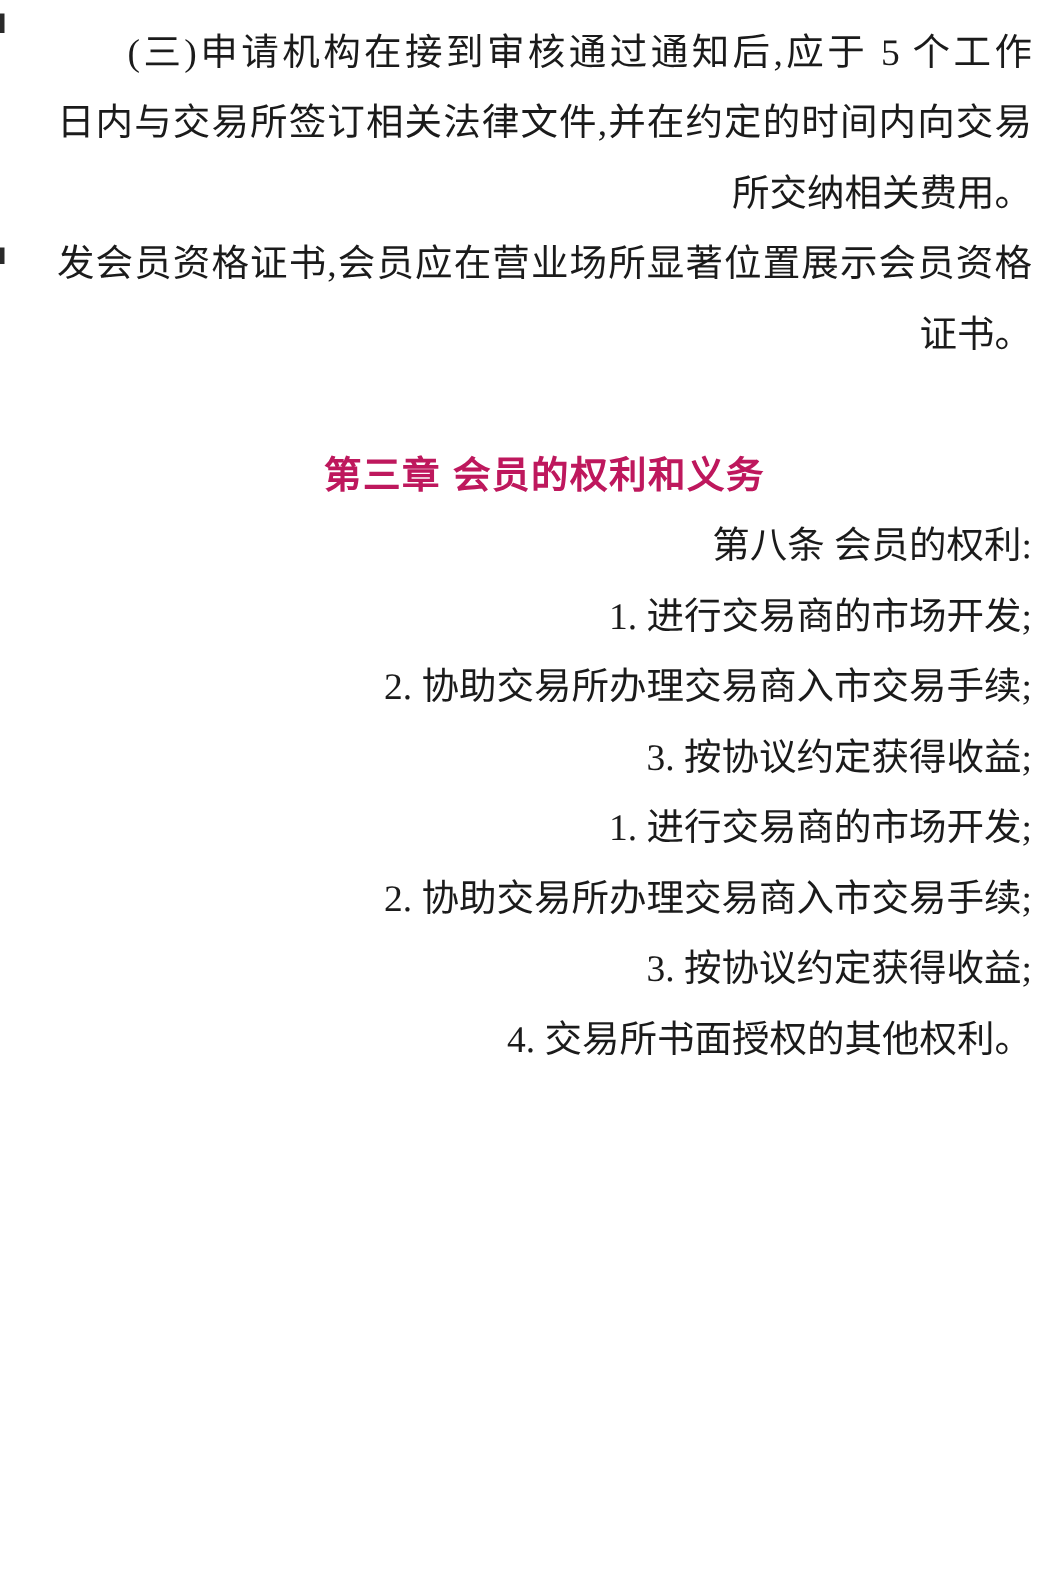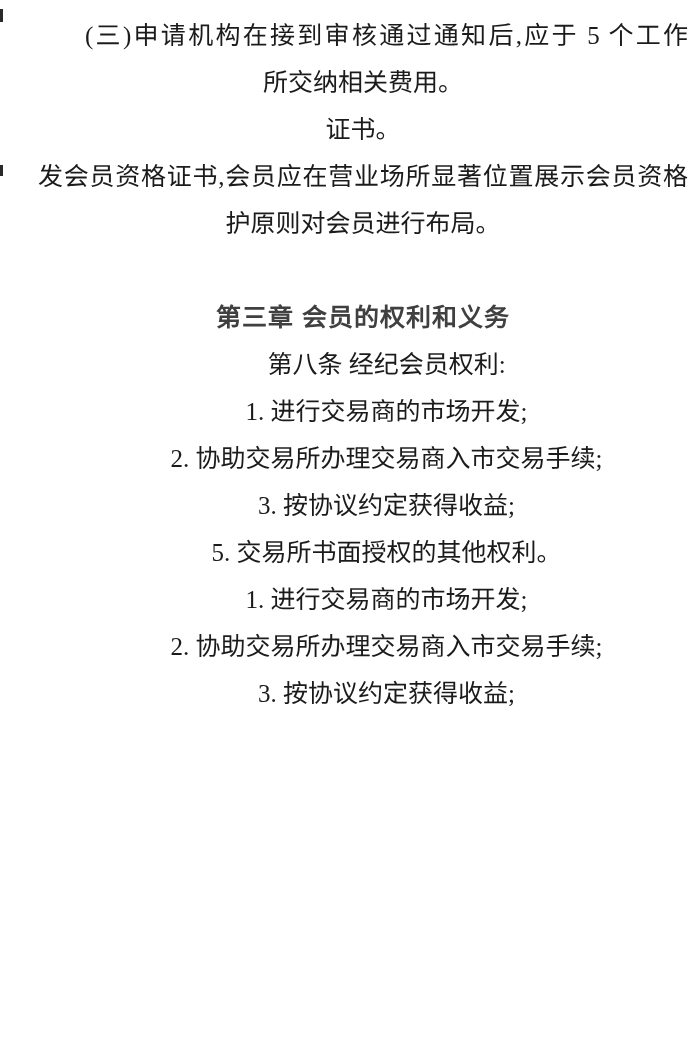--- a/index.html
+++ b/index.html
@@ -17,40 +17,40 @@
     overflow: hidden;
     color: #1b1b1b;
     font-family: "Liberation Serif", "DejaVu Serif", serif;
     font-size: 25px;
     line-height: 47px;
   }
   .ln {
     margin: 0;
     height: 47px;
     white-space: pre-wrap;
-    text-align: center;
+    text-align: right;
   }
   
   .stretch {
     text-align: justify;
     text-align-last: justify;
   }
   
   .indent {
     text-indent: 47px;
   }
   .chapter {
     margin: 0;
     height: 47px;
     line-height: 47px;
     text-align: center;
     font-family: "Liberation Sans", "DejaVu Sans", sans-serif;
     font-weight: 700;
     font-size: 25px;
-    color: #404040;
+    color: #be185d;
     letter-spacing: 1px;
   }
   .spacer {
     height: 47px;
   }
   .artifact {
     position: absolute;
     left: 0;
     width: 3px;
     background: #2a2a2a;
@@ -60,35 +60,35 @@
 </style>
 </head>
 <body>
 
 <main class="page">
 
   <span class="artifact a1"></span>
   <span class="artifact a2"></span>
 
   <p class="ln indent stretch">(三)申请机构在接到审核通过通知后,应于 5 个工作</p>
+  <p class="ln stretch">日内与交易所签订相关法律文件,并在约定的时间内向交易</p>
   <p class="ln">所交纳相关费用。</p>
 
+  <p class="ln stretch">发会员资格证书,会员应在营业场所显著位置展示会员资格</p>
   <p class="ln">证书。</p>
-  <p class="ln stretch">发会员资格证书,会员应在营业场所显著位置展示会员资格</p>
 
-  <p class="ln">护原则对会员进行布局。</p>
 
   <div class="spacer"></div>
 
   <h2 class="chapter">第三章 会员的权利和义务</h2>
 
-  <p class="ln indent">第八条 经纪会员权利:</p>
-
-  <p class="ln indent">1. 进行交易商的市场开发;</p>
-  <p class="ln indent">2. 协助交易所办理交易商入市交易手续;</p>
-  <p class="ln indent">3. 按协议约定获得收益;</p>
-  <p class="ln indent">5. 交易所书面授权的其他权利。</p>
+  <p class="ln indent">第八条 会员的权利:</p>
 
   <p class="ln indent">1. 进行交易商的市场开发;</p>
   <p class="ln indent">2. 协助交易所办理交易商入市交易手续;</p>
   <p class="ln indent">3. 按协议约定获得收益;</p>
 
+  <p class="ln indent">1. 进行交易商的市场开发;</p>
+  <p class="ln indent">2. 协助交易所办理交易商入市交易手续;</p>
+  <p class="ln indent">3. 按协议约定获得收益;</p>
+  <p class="ln indent">4. 交易所书面授权的其他权利。</p>
+
 </main>
 
 </body></html>

